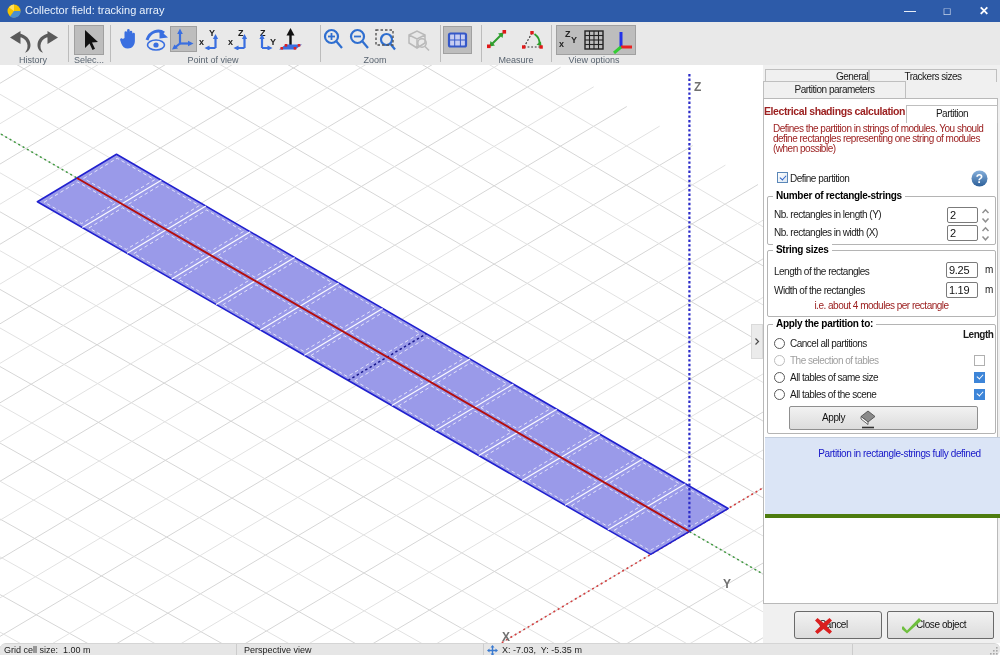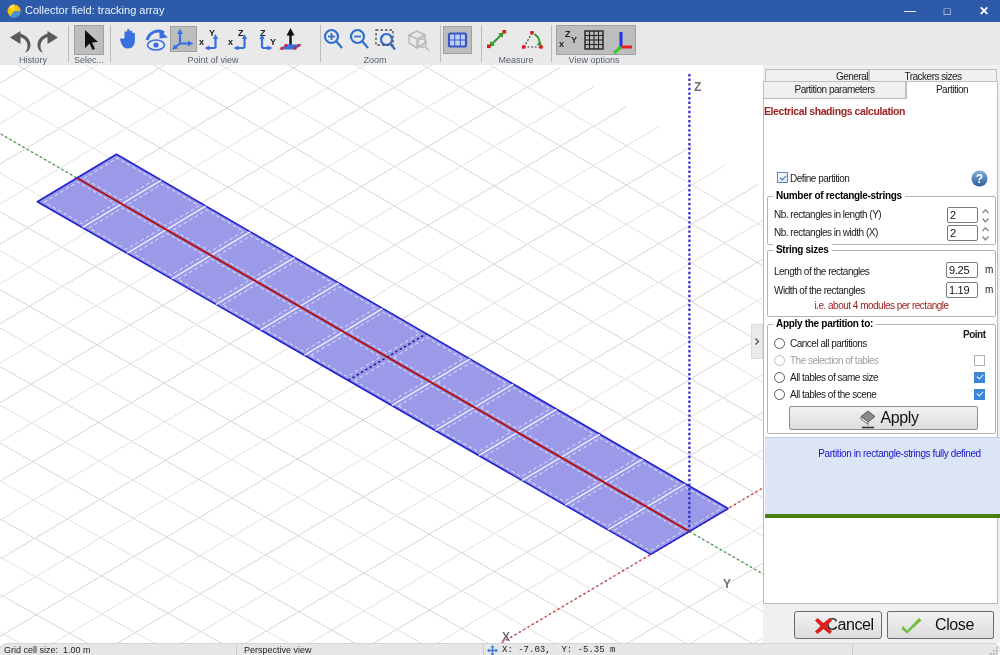--- a/index.html
+++ b/index.html
@@ -11,36 +11,36 @@
 .toolbar{position:absolute;left:0;top:22px;width:1000px;height:43px;background:#e9e9e9;border-bottom:1px solid #d0d0d0;}
 .tsep{position:absolute;top:3px;height:37px;width:1px;background:#bcbcbc;}
 .tlabel{position:absolute;top:33px;font-size:9px;color:#596470;white-space:nowrap;transform:translateX(-50%);}
 .tbtn{position:absolute;}
 .pressed{background:#bdbdbd;border:1px solid #a0a0a0;}
 .sidebar{position:absolute;left:763px;top:65px;width:237px;height:578px;background:#f0f0f0;}
 .statusbar{position:absolute;left:0;top:643px;width:1000px;height:12px;background:#e6e6e6;border-top:1px solid #d5d5d5;font-size:9px;color:#222;border-radius:6px;}
 .statusbar span{position:absolute;top:1px;white-space:nowrap;}
 
 .tab{position:absolute;box-sizing:border-box;background:#f0f0f0;border:1px solid #bfbfbf;border-bottom:none;font-size:10px;letter-spacing:-0.5px;text-align:center;color:#1a1a1a;}
-.tab.active{background:#fff;z-index:3;}
+.tab.active{background:#fff;z-index:3;margin-top:24px;}
 .panel{position:absolute;box-sizing:border-box;left:0px;top:33px;width:235px;height:506px;background:#fff;border:1px solid #b9b9b9;}
 .maroon{color:#9c2121;}
 .groupbox{position:absolute;box-sizing:border-box;border:1px solid #b4b4b4;border-radius:2px;}
 .gbl{position:absolute;top:-7px;left:5px;background:#fff;font-weight:bold;font-size:10px;padding:0 3px;letter-spacing:-0.3px;}
 .row{position:absolute;font-size:10px;letter-spacing:-0.5px;color:#1a1a1a;white-space:nowrap;}
 .edit{position:absolute;box-sizing:border-box;background:#fff;border:1.5px solid #7b7b7b;border-radius:2px;font-size:11px;letter-spacing:-0.3px;padding-left:2px;color:#111;}
 .cb{position:absolute;width:11px;height:11px;box-sizing:border-box;}
 .cb.on{background:#3d85d8;border:1px solid #3d85d8;}
 .cb.off{background:#fff;border:1px solid #b0b0b0;}
 .cb.lite{background:linear-gradient(135deg,#fefefe,#dde8f3);border:1px solid #5a87b8;}
 .cb.lite:after{content:"";position:absolute;left:2px;top:1.5px;width:5px;height:3px;border-left:1.8px solid #2a60c8;border-bottom:1.8px solid #2a60c8;transform:rotate(-48deg);}
 .cb.on:after{content:"";position:absolute;left:2px;top:1px;width:5px;height:3px;border-left:1.6px solid #fff;border-bottom:1.6px solid #fff;transform:rotate(-48deg);}
 .radio{position:absolute;width:11px;height:11px;border-radius:50%;background:#fff;border:1px solid #595959;box-sizing:border-box;}
 .radio.dis{border-color:#bdbdbd;}
-.btn{position:absolute;box-sizing:border-box;background:linear-gradient(#f2f2f2,#dcdcdc);border:1px solid #8f8f8f;border-radius:2px;font-size:16px;letter-spacing:-0.4px;color:#111;text-align:center;}
+.btn{position:absolute;box-sizing:border-box;background:linear-gradient(#f2f2f2,#dcdcdc);border:1px solid #8f8f8f;border-radius:2px;font-size:10px;letter-spacing:-0.4px;color:#111;}
 </style></head>
 <body>
 <div class="win">
 
 <div class="titlebar">
  <svg style="position:absolute;left:7px;top:4px" width="14" height="14" viewBox="0 0 14 14">
   <circle cx="7" cy="7" r="6.5" fill="#f5c400"></circle>
   <path d="M7 7 L13.5 7 A6.5 6.5 0 0 1 3 12.4 Z" fill="#4a8fd0"></path>
   <path d="M2 3.5 A6.5 6.5 0 0 1 7 0.5 L7 7 Z" fill="#ffe060"></path>
  </svg>
@@ -350,20 +350,21 @@
 </g>
 </svg>
 
 <div class="sidebar">
  <div class="tab" style="left:2px;top:4px;width:104px;height:13px;line-height:13px;text-align:right;">General</div>
  <div class="tab" style="left:106px;top:4px;width:128px;height:13px;line-height:13px;">Trackers sizes</div>
  <div class="tab" style="left:0px;top:16px;width:143px;height:17px;line-height:16px;">Partition parameters</div>
  <div class="tab active" style="left:143px;top:16px;width:92px;height:18px;line-height:16px;">Partition</div>
  <div class="panel">
   <div style="position:absolute;left:0;top:6px;width:100%;text-align:left;font-size:10.5px;font-weight:bold;letter-spacing:-0.4px;" class="maroon">Electrical shadings calculation</div>
+  <div class="maroon" style="position:absolute;left:9px;top:25px;width:225px;font-size:10px;line-height:9.8px;letter-spacing:-0.5px;white-space:nowrap;">Defines the partition in strings of modules. You should<br>define rectangles representing one string of modules<br>(when possible)</div>
   <span class="cb lite" style="left:13px;top:73px;"></span>
   <div class="row" style="left:26px;top:73.5px;">Define partition</div>
   <svg style="position:absolute;left:207px;top:71px;" width="17" height="17" viewBox="0 0 17 17">
    <defs>
             <linearGradient id="hg" x1="0" y1="0" x2="0" y2="1">
               <stop offset="0" stop-color="#86b0dc"></stop>
               <stop offset="1" stop-color="#2c5f99"></stop>
             </linearGradient>
           </defs>
    <circle cx="8.5" cy="8.5" r="8" fill="url(#hg)"></circle>
@@ -389,21 +390,21 @@
    <div class="row" style="left:6px;top:15px;">Length of the rectangles</div>
    <div class="edit" style="left:178px;top:11px;width:32px;height:16px;line-height:14px;">9.25</div>
    <div class="row" style="left:217px;top:13px;">m</div>
    <div class="row" style="left:6px;top:34px;">Width of the rectangles</div>
    <div class="edit" style="left:178px;top:31px;width:32px;height:16px;line-height:14px;">1.19</div>
    <div class="row" style="left:217px;top:33px;">m</div>
    <div class="maroon" style="position:absolute;left:0;top:49px;width:100%;text-align:center;font-size:10px;letter-spacing:-0.5px;">i.e. about 4 modules per rectangle</div>
   </div>
   <div class="groupbox" style="left:3px;top:225px;width:229px;height:110px;">
    <div class="gbl">Apply the partition to:</div>
-   <div class="row" style="left:195px;top:4px;font-weight:bold;">Point</div>
+   <div class="row" style="left:195px;top:4px;font-weight:bold;">Length</div>
    <span class="radio" style="left:6px;top:13px;"></span>
           <div class="row" style="left:22px;top:13px;">Cancel all partitions</div>
    <span class="radio dis" style="left:6px;top:30px;"></span>
           <div class="row" style="left:22px;top:30px;color:#9f9f9f;">The selection of tables</div>
    <span class="cb off" style="left:206px;top:30px;"></span>
    <span class="radio" style="left:6px;top:47px;"></span>
           <div class="row" style="left:22px;top:47px;">All tables of same size</div>
    <span class="cb on" style="left:206px;top:47px;"></span>
    <span class="radio" style="left:6px;top:64px;"></span>
           <div class="row" style="left:22px;top:64px;">All tables of the scene</div>
@@ -436,21 +437,21 @@
 </div>
 <div style="position:absolute;left:751px;top:324px;width:12px;height:35px;background:#ebebeb;border:1px solid #dadada;box-sizing:border-box;"><svg width="10" height="33" viewBox="0 0 10 33">
         <path d="M3.5 13.5 L6.5 16.5 L3.5 19.5" fill="none" stroke="#4a4a4a" stroke-width="1.2"></path>
       </svg></div>
 <div class="statusbar">
  <span style="left:4px;">Grid cell size:&nbsp; 1.00 m</span>
  <span style="left:244px;">Perspective view</span>
  <svg style="position:absolute;left:487px;top:1px;" width="11" height="11" viewBox="0 0 11 11">
   <path d="M5.5 0 L7.5 2.5 H6.2 V4.8 H8.5 V3.5 L11 5.5 L8.5 7.5 V6.2 H6.2 V8.5 H7.5 L5.5 11 L3.5 8.5 H4.8 V6.2 H2.5 V7.5 L0 5.5 L2.5 3.5 V4.8 H4.8 V2.5 H3.5 Z" fill="#3a7ad0"></path>
  </svg>
- <span style="left:502px;font-family:Liberation Mono, monospace;">X: -7.03,&nbsp; Y: -5.35 m</span>
+ <span style="left:502px;">X: -7.03,&nbsp; Y: -5.35 m</span>
  <span style="position:absolute;left:236px;top:0;width:1px;height:12px;background:#cccccc;"></span>
       <span style="position:absolute;left:483px;top:0;width:1px;height:12px;background:#cccccc;"></span>
       <span style="position:absolute;left:852px;top:0;width:1px;height:12px;background:#cccccc;"></span>
       <svg style="position:absolute;right:2px;top:3px;" width="8" height="8" viewBox="0 0 8 8">
         <g fill="#a8a8a8">
           <rect x="6" y="0" width="1.6" height="1.6"></rect>
           <rect x="6" y="3" width="1.6" height="1.6"></rect>
           <rect x="6" y="6" width="1.6" height="1.6"></rect>
           <rect x="3" y="3" width="1.6" height="1.6"></rect>
           <rect x="3" y="6" width="1.6" height="1.6"></rect>

